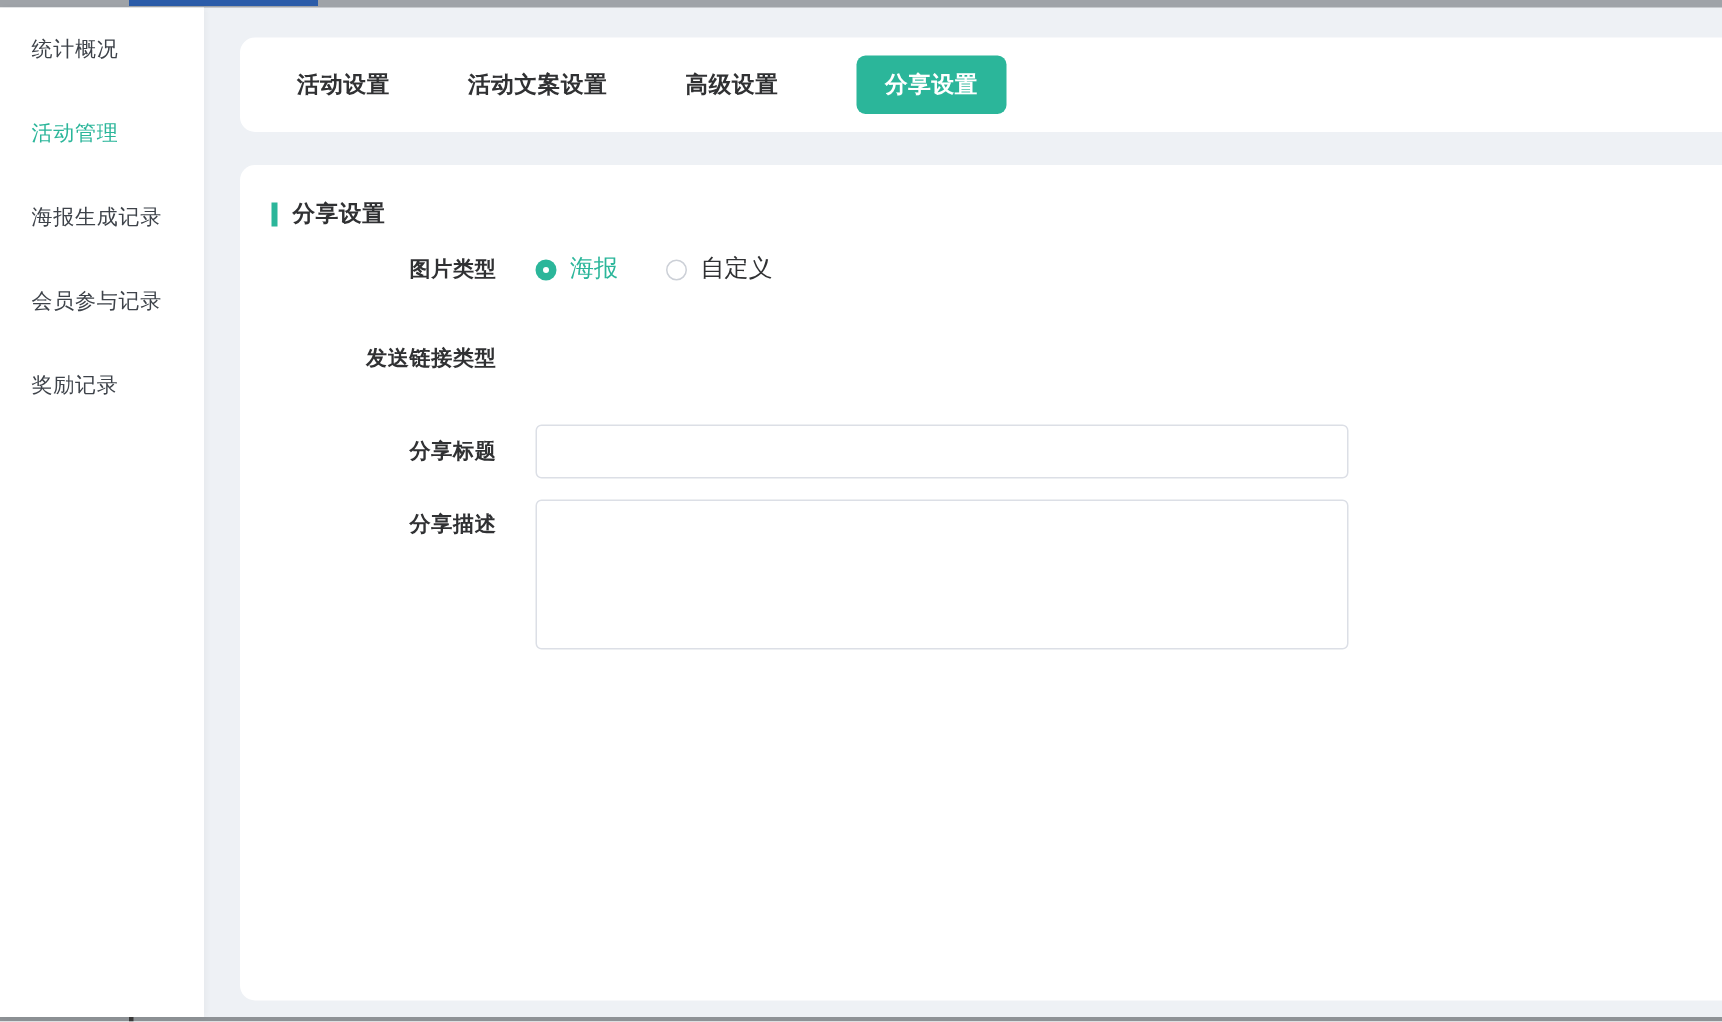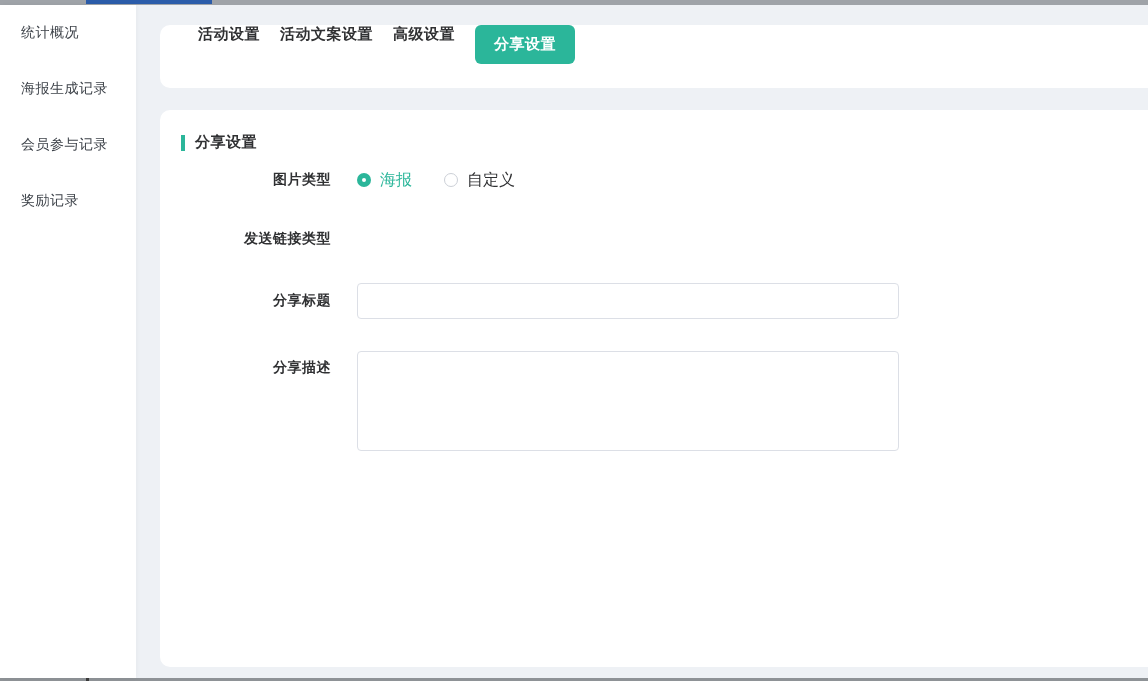--- a/index.html
+++ b/index.html
@@ -29,21 +29,21 @@
     font-size:14px; color:#3e434a; cursor:pointer; letter-spacing:0.5px;
   }
   .sidebar-item.active { color:#2bb69a; }
 
   
   .main { position:absolute; left:148px; top:5px; right:0; bottom:3px; }
 
   .tab-card {
     margin:20px 0 0 12px; height:63px; background:#fff;
     border-radius:10px 0 0 10px;
-    display:flex; align-items:flex-start; gap:20px; padding-left:38px;
+    display:flex; align-items:center; gap:52px; padding-left:38px;
   }
   .tab { font-size:15px; font-weight:700; color:#303133; cursor:pointer; letter-spacing:0.5px; }
   .tab.active {
     background:#2bb69a; color:#fff; border-radius:6px;
     padding:10px 19px; cursor:default;
   }
 
   .content-card {
     margin:22px 0 0 12px; height:557px; background:#fff;
     border-radius:10px 0 0 10px; padding:23px 0 0 21px;
@@ -57,21 +57,21 @@
   .form-row { display:flex; align-items:flex-start; }
   .form-label {
     flex:none; width:163px; padding-right:13px; text-align:right;
     font-size:14px; font-weight:700; color:#303133; line-height:19px; letter-spacing:0.5px;
   }
   .form-control { padding-left:13px; }
 
   .row-image-type { margin-top:4px; }
   .row-link-type  { margin-top:40px; }
   .row-share-title{ margin-top:35px; }
-  .row-share-desc { margin-top:32px; }
+  .row-share-desc { margin-top:14px; }
   .row-share-icon { margin-top:22px; }
 
   .row-share-title .form-label { padding-top:8px; }
   .row-share-desc  .form-label { padding-top:7px; }
   .row-share-icon  .form-label { padding-top:7px; }
 
   .radio-group { display:flex; align-items:center; gap:32px; }
   .radio-option { display:flex; align-items:center; cursor:pointer; }
   .radio-circle {
     width:14px; height:14px; border-radius:50%; margin-right:9px; position:relative; flex:none;
@@ -107,20 +107,23 @@
 </head>
 <body>
 
 <div class="top-track">
   <div class="top-thumb"></div>
 </div>
 
 <div class="sidebar">
   <div class="sidebar-item">
       <span>统计概况</span>
+    </div>
+  <div class="sidebar-item active">
+      <span>活动管理</span>
     </div>
   <div class="sidebar-item">
       <span>海报生成记录</span>
     </div>
   <div class="sidebar-item">
       <span>会员参与记录</span>
     </div>
   <div class="sidebar-item">
       <span>奖励记录</span>
     </div>

